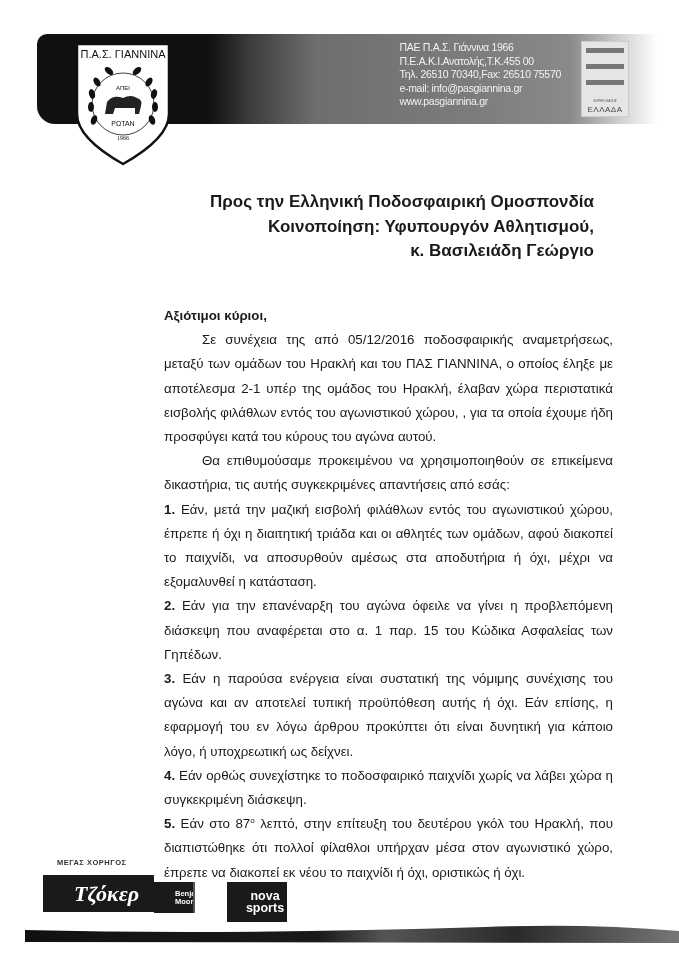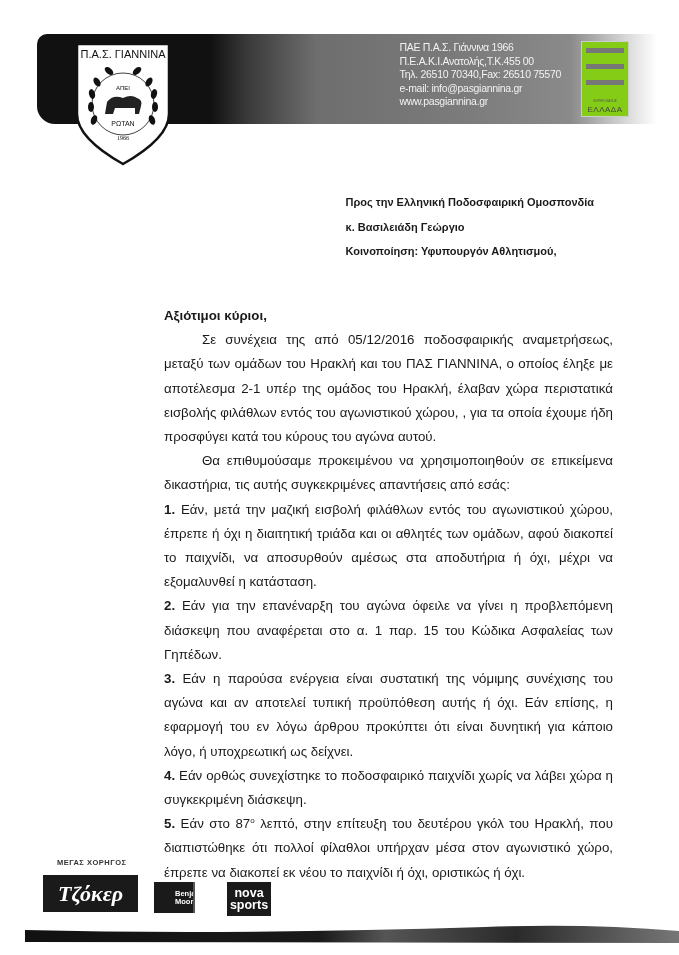--- a/index.html
+++ b/index.html
@@ -6,44 +6,44 @@
   body { width: 679px; height: 955px; position: relative; overflow: hidden; font-family: "Liberation Sans", sans-serif; color: #1a1a1a; }
 
   
   .header-band { position: absolute; left: 37px; top: 34px; width: 620px; height: 90px;
     background: linear-gradient(90deg, #111 0%, #111 28%, #3a3a3a 34%, #6e6e6e 45%, #7c7c7c 70%, #8a8a8a 86%, #d8d8d8 95%, #fff 100%);
     border-radius: 10px 0 0 18px; }
   .crest { position: absolute; left: 73px; top: 42px; width: 100px; height: 124px; }
   .contact { position: absolute; right: 118px; top: 41px; color: #f2f2f2;
     font-size: 10.5px; line-height: 13.5px; letter-spacing: -0.3px; font-family: "Liberation Sans", sans-serif; }
   .contact div { white-space: nowrap; }
-  .sl-logo { position: absolute; left: 581px; top: 41px; width: 46px; height: 74px; background: #84cc16; border: 1px solid #ccc; }
+  .sl-logo { position: absolute; left: 581px; top: 41px; width: 46px; height: 74px; background: #e5e5e5; border: 1px solid #ccc; }
   .sl-logo .bar { position: absolute; left: 4px; width: 38px; height: 5px; background: #777; }
   .sl-logo .txt { position: absolute; left: 0; right: 0; bottom: 2px; text-align: center; font-size: 8px; color: #444; letter-spacing: 0.5px; }
   .sl-logo .small { position: absolute; left: 0; right: 0; bottom: 13px; text-align: center; font-size: 3px; color: #555; }
 
   
-  .recipients { position: absolute; right: 85px; top: 190px; font-weight: bold; font-size: 11px; line-height: 24.5px; color: #1a1a1a; }
+  .recipients { position: absolute; right: 85px; top: 190px; text-align: right; font-weight: bold; font-size: 17px; line-height: 24.5px; color: #1a1a1a; }
   .recipients div { white-space: nowrap; }
 
   
   .body-text { position: absolute; left: 116px; top: 304px; width: 449px; font-size: 13.3px; line-height: 24.2px; text-align: justify; color: #1a1a1a; margin-left: 48px; }
   .body-text p { margin: 0; }
   .salutation { font-weight: bold; margin-bottom: 0; }
   .indent { text-indent: 38px; }
   .num { font-weight: bold; }
   sup { font-size: 8px; line-height: 0; }
 
   
   .sponsor-label { position: absolute; left: 57px; top: 858px; font-size: 7.5px; font-weight: bold; color: #333; letter-spacing: 0.5px; }
-  .sponsor { position: absolute; background: #1a1a1a; color: #fff; display: flex; align-items: center; justify-content: center; }
+  .sponsor { position: absolute; background: #1a1a1a; color: #fff; display: flex; align-items: center; justify-content: center; padding-left: 16px; }
   .tzoker { left: 43px; top: 875px; width: 95px; height: 37px; font-style: italic; font-weight: bold; font-size: 22px; font-family: "Liberation Serif", serif; }
   .bm { left: 154px; top: 882px; width: 61px; height: 31px; font-size: 7.5px; font-weight: bold; line-height: 8px; justify-content: flex-start; padding-left: 21px; box-sizing: border-box; }
   .bm .bm-emb { position: absolute; right: 0; top: 0; width: 20px; height: 31px; background: #fff; border-left: 2px solid #555; }
-  .nova { left: 227px; top: 882px; width: 44px; height: 34px; flex-direction: column; font-weight: bold; font-size: 12.5px; line-height: 12px; }
+  .nova { left: 227px; top: 882px; width: 44px; height: 40px; flex-direction: column; font-weight: bold; font-size: 12.5px; line-height: 12px; }
   .footer-swoosh { position: absolute; left: 25px; top: 925px; width: 655px; height: 20px; }
 </style>
 </head>
 <body>
 
 <div class="header-band"></div>
 
 <svg class="crest" viewBox="0 0 100 124">
   <path d="M4 2 H96 V72 Q96 96 50 122 Q4 96 4 72 Z" fill="#fff" stroke="#111" stroke-width="2.5"></path>
   <text x="50" y="16" text-anchor="middle" font-size="11" font-family="Liberation Sans, sans-serif" fill="#111">Π.Α.Σ. ΓΙΑΝΝΙΝΑ</text>
@@ -77,22 +77,22 @@
 <div class="sl-logo">
   <div class="bar" style="top:6px;"></div>
   <div class="bar" style="top:22px;"></div>
   <div class="bar" style="top:38px;"></div>
   <div class="small">SUPER LEAGUE</div>
   <div class="txt">ΕΛΛΑΔΑ</div>
 </div>
 
 <div class="recipients">
   <div>Προς την Ελληνική Ποδοσφαιρική Ομοσπονδία</div>
+  <div>Κοινοποίηση:  Υφυπουργόν Αθλητισμού,</div>
   <div>κ. Βασιλειάδη Γεώργιο</div>
-  <div>Κοινοποίηση:  Υφυπουργόν Αθλητισμού,</div>
 </div>
 
 <div class="body-text">
   <p class="salutation">Αξιότιμοι κύριοι,</p>
   <p class="indent">Σε συνέχεια της από 05/12/2016 ποδοσφαιρικής αναμετρήσεως, μεταξύ των ομάδων του Ηρακλή και του ΠΑΣ ΓΙΑΝΝΙΝΑ, ο οποίος έληξε με αποτέλεσμα 2-1 υπέρ της ομάδος του Ηρακλή, έλαβαν χώρα περιστατικά εισβολής φιλάθλων  εντός του αγωνιστικού χώρου, , για τα οποία έχουμε ήδη προσφύγει κατά του κύρους του αγώνα αυτού.</p>
   <p class="indent">Θα επιθυμούσαμε προκειμένου να χρησιμοποιηθούν σε επικείμενα δικαστήρια, τις αυτής συγκεκριμένες απαντήσεις από εσάς:</p>
   <p><span class="num">1.</span><span> Εάν, μετά την μαζική εισβολή φιλάθλων εντός του αγωνιστικού χώρου, έπρεπε ή όχι η διαιτητική τριάδα και οι αθλητές των ομάδων, αφού διακοπεί το παιχνίδι, να αποσυρθούν αμέσως στα αποδυτήρια ή όχι, μέχρι να εξομαλυνθεί η κατάσταση.</span></p>
   <p><span class="num">2.</span><span> Εάν για την επανέναρξη του αγώνα όφειλε να γίνει η προβλεπόμενη διάσκεψη που αναφέρεται στο α. 1 παρ. 15 του Κώδικα Ασφαλείας των Γηπέδων.</span></p>
   <p><span class="num">3.</span><span> Εάν η παρούσα ενέργεια είναι συστατική της νόμιμης συνέχισης του αγώνα και αν αποτελεί τυπική προϋπόθεση αυτής ή όχι. Εάν επίσης, η εφαρμογή του εν λόγω άρθρου προκύπτει ότι είναι δυνητική για κάποιο λόγο,  ή υποχρεωτική ως δείχνει.</span></p>
   <p><span class="num">4.</span><span> Εάν ορθώς συνεχίστηκε το ποδοσφαιρικό παιχνίδι χωρίς να λάβει χώρα η συγκεκριμένη διάσκεψη.</span></p>

